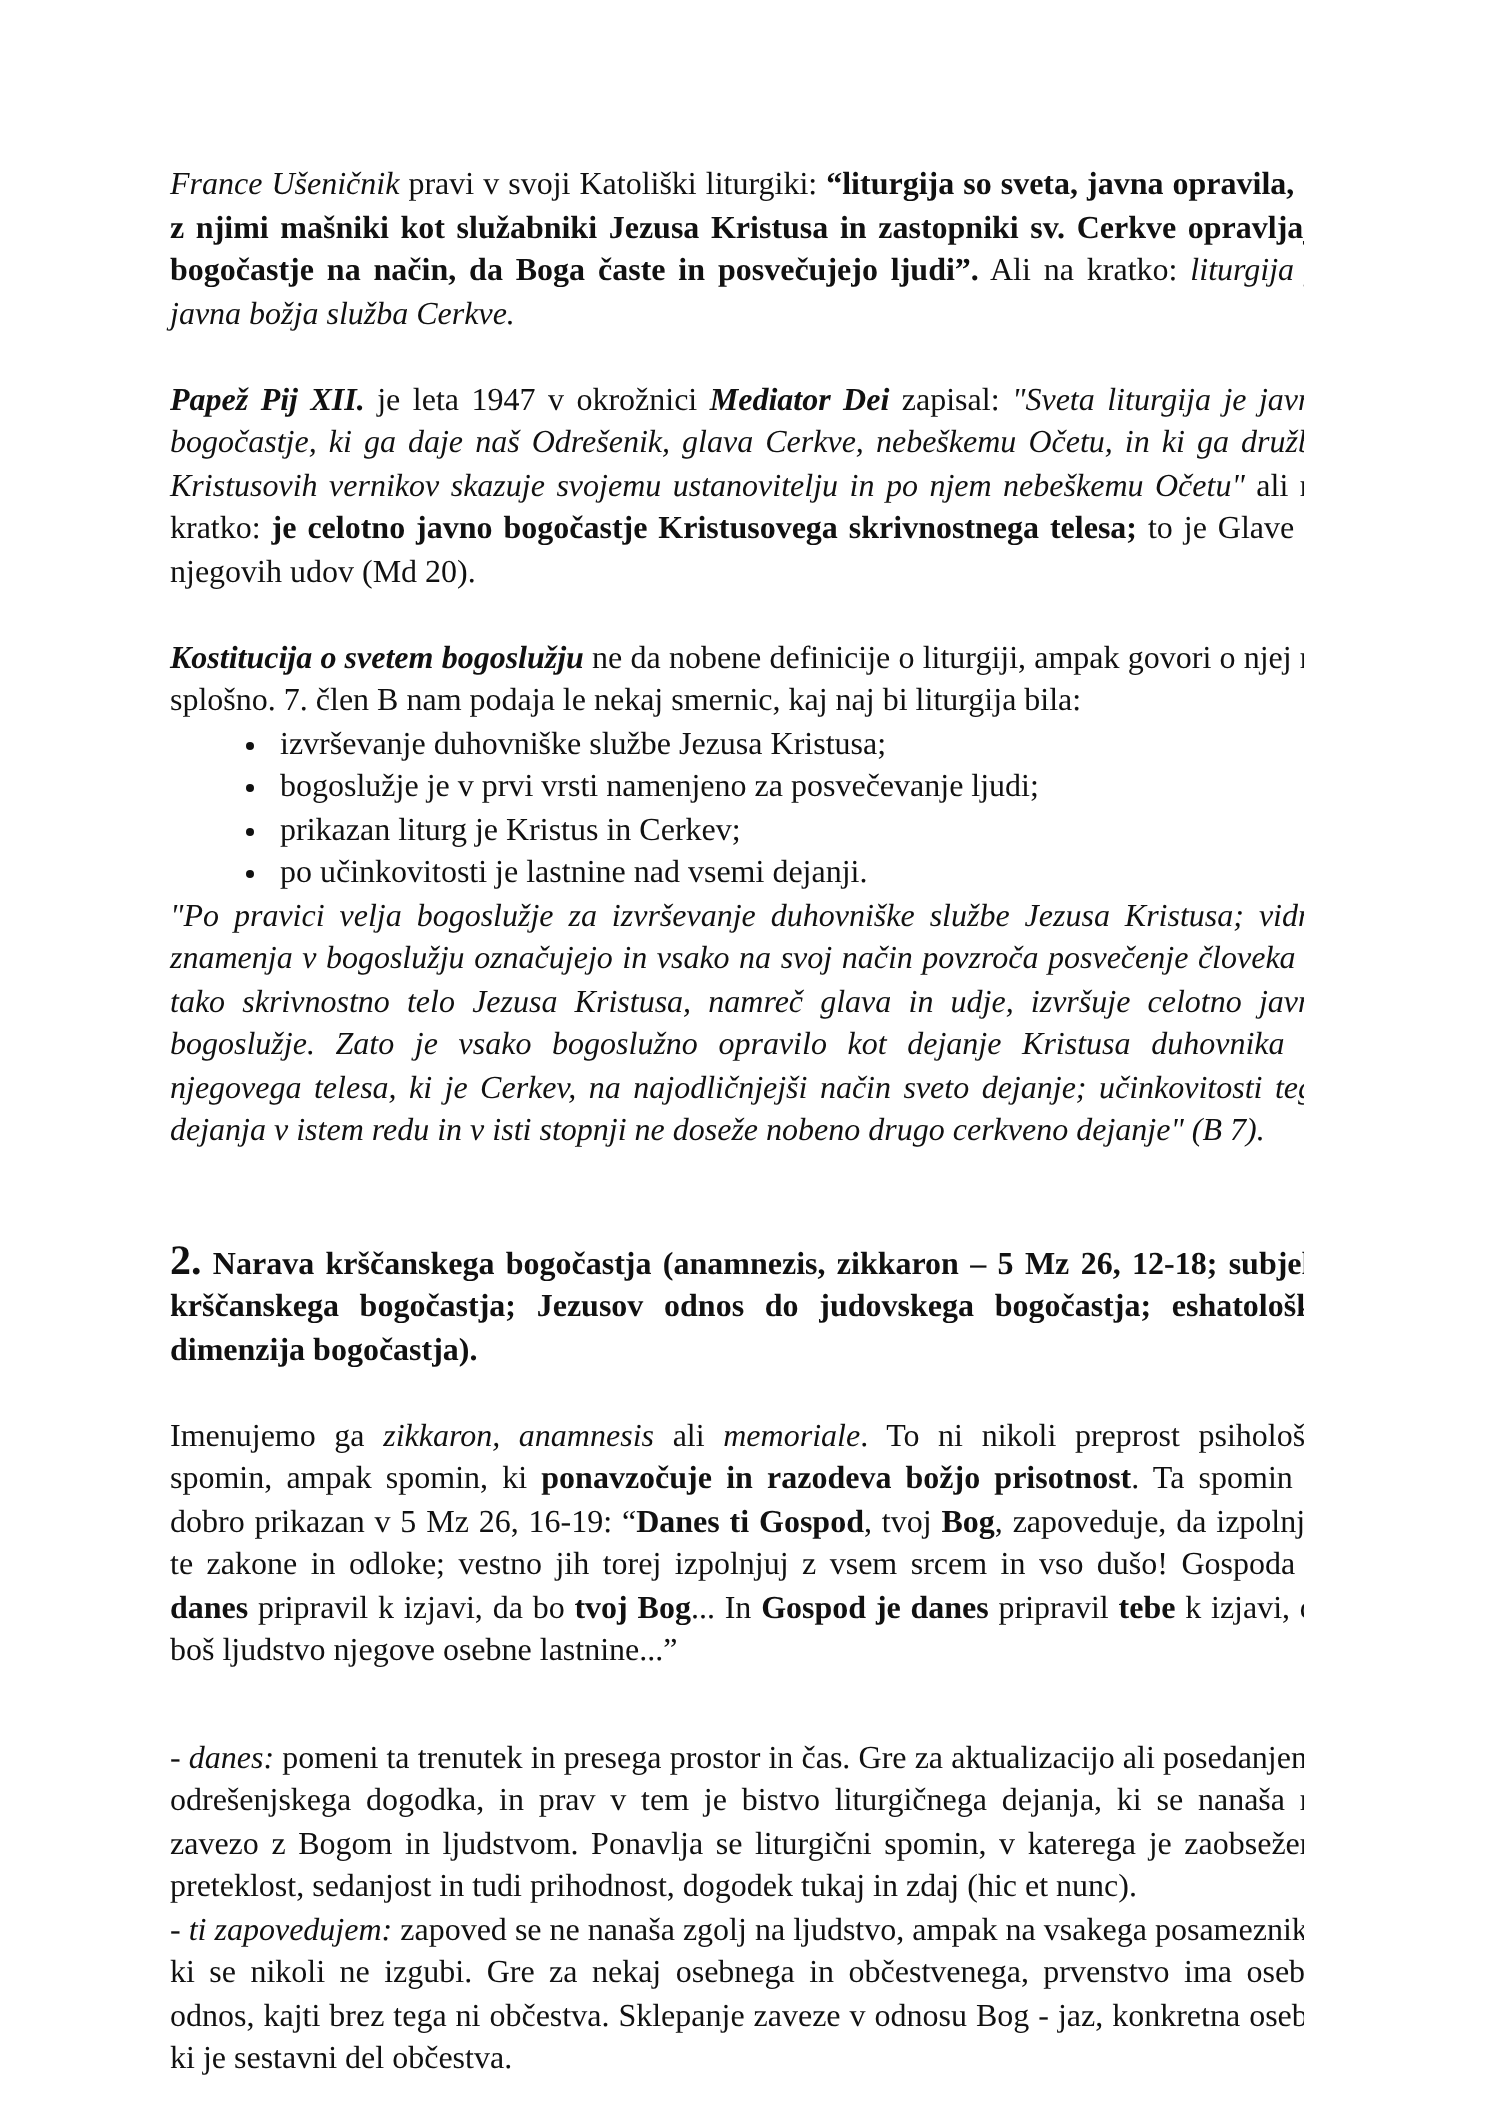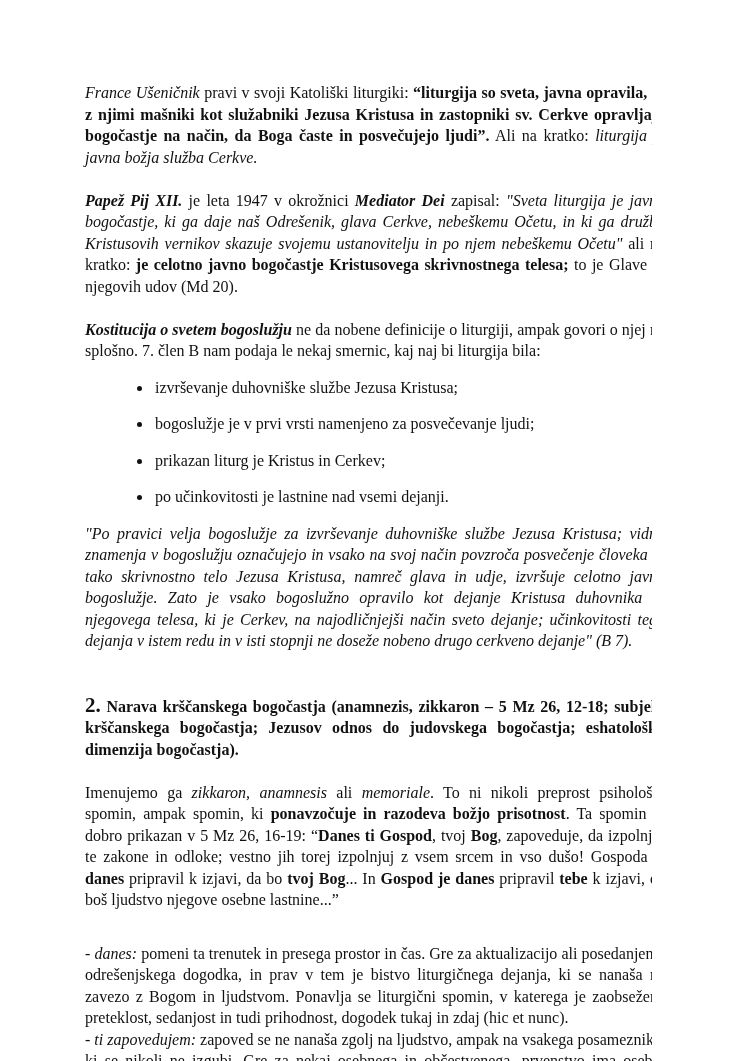--- a/index.html
+++ b/index.html
@@ -30,21 +30,21 @@
   }
   .para.tight { margin-bottom: 0; }
   .para.quote { margin-bottom: 43px; }
   .para.gap-after-large { margin-bottom: 32px; }
   .bullets {
     margin: 0;
     padding: 0 0 0 53px;
     list-style: disc;
   }
   .bullets li {
-    margin: 15px;
+    margin: 0;
     padding-left: 2px;
     text-align: left;
   }
   .heading2 { margin-bottom: 21.5px; }
   
   .run-r  { font-weight: normal; font-style: normal; }
   .run-b  { font-weight: bold;   font-style: normal; }
   .run-i  { font-weight: normal; font-style: italic; }
   .run-bi { font-weight: bold;   font-style: italic; }
   .run-h2n { font-weight: bold; font-style: normal; font-size: 21px; }

